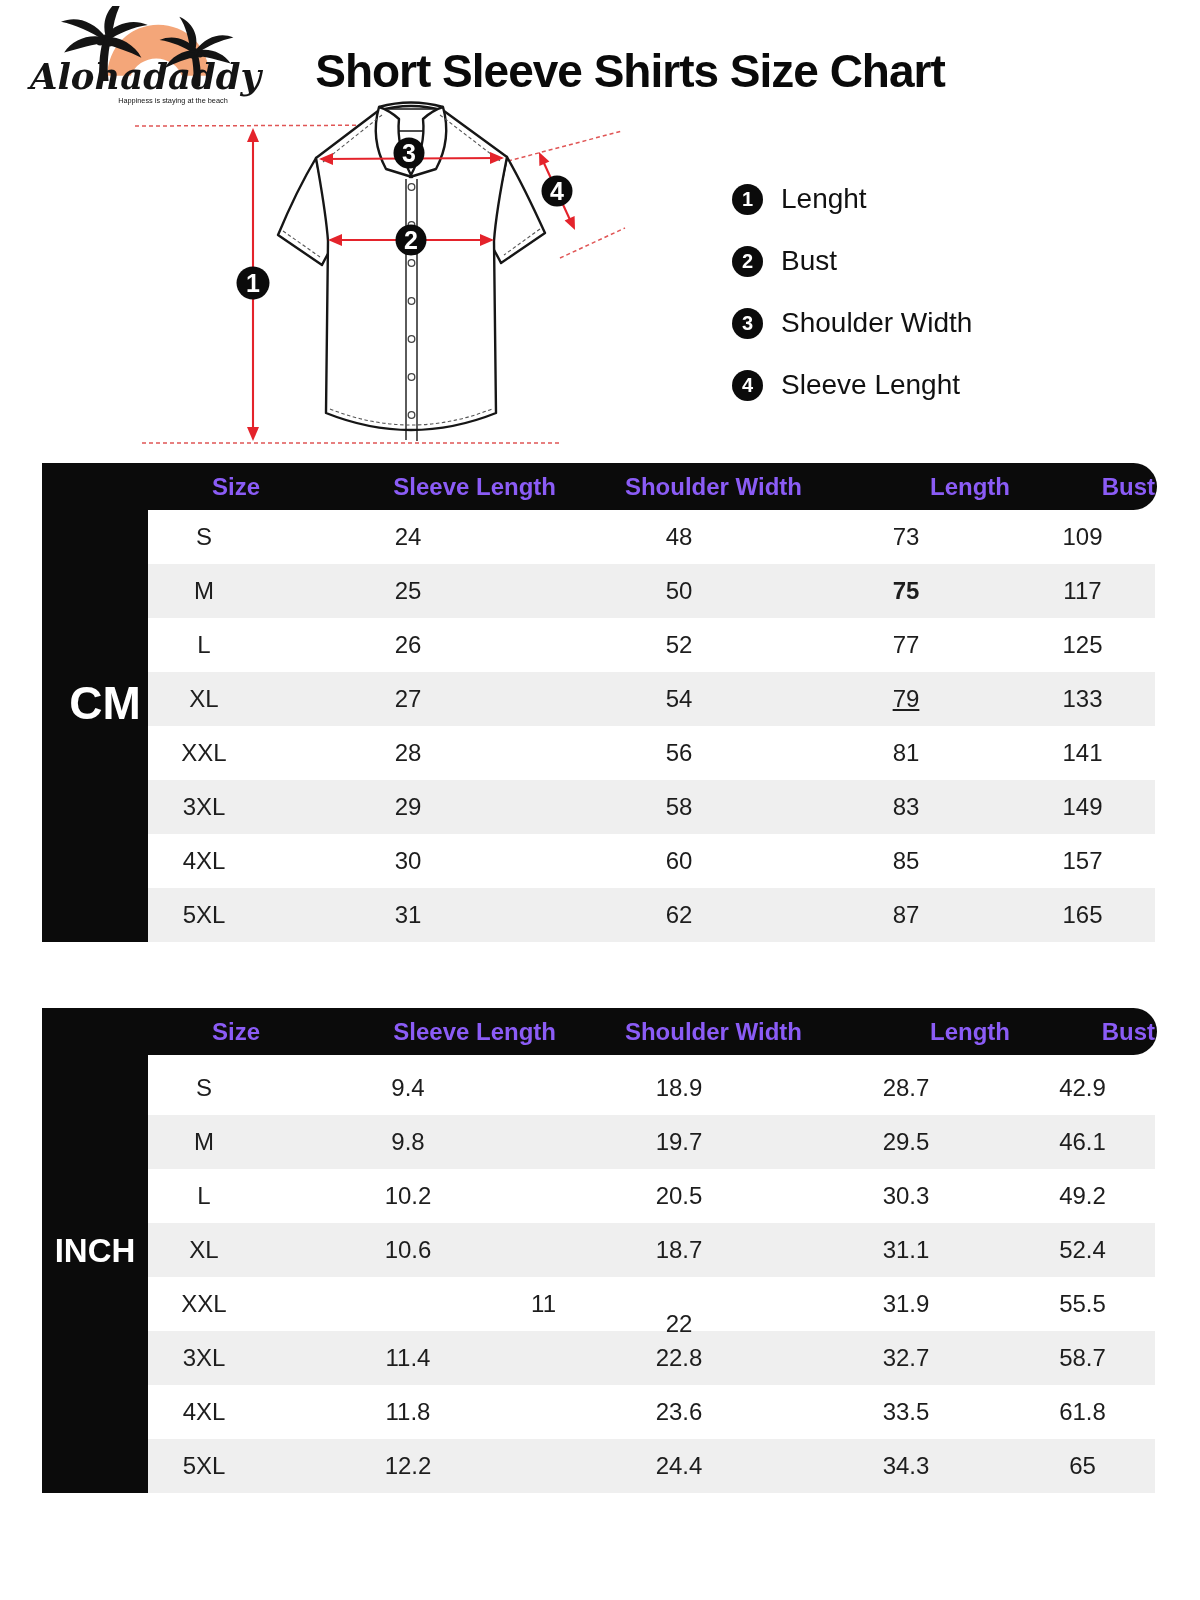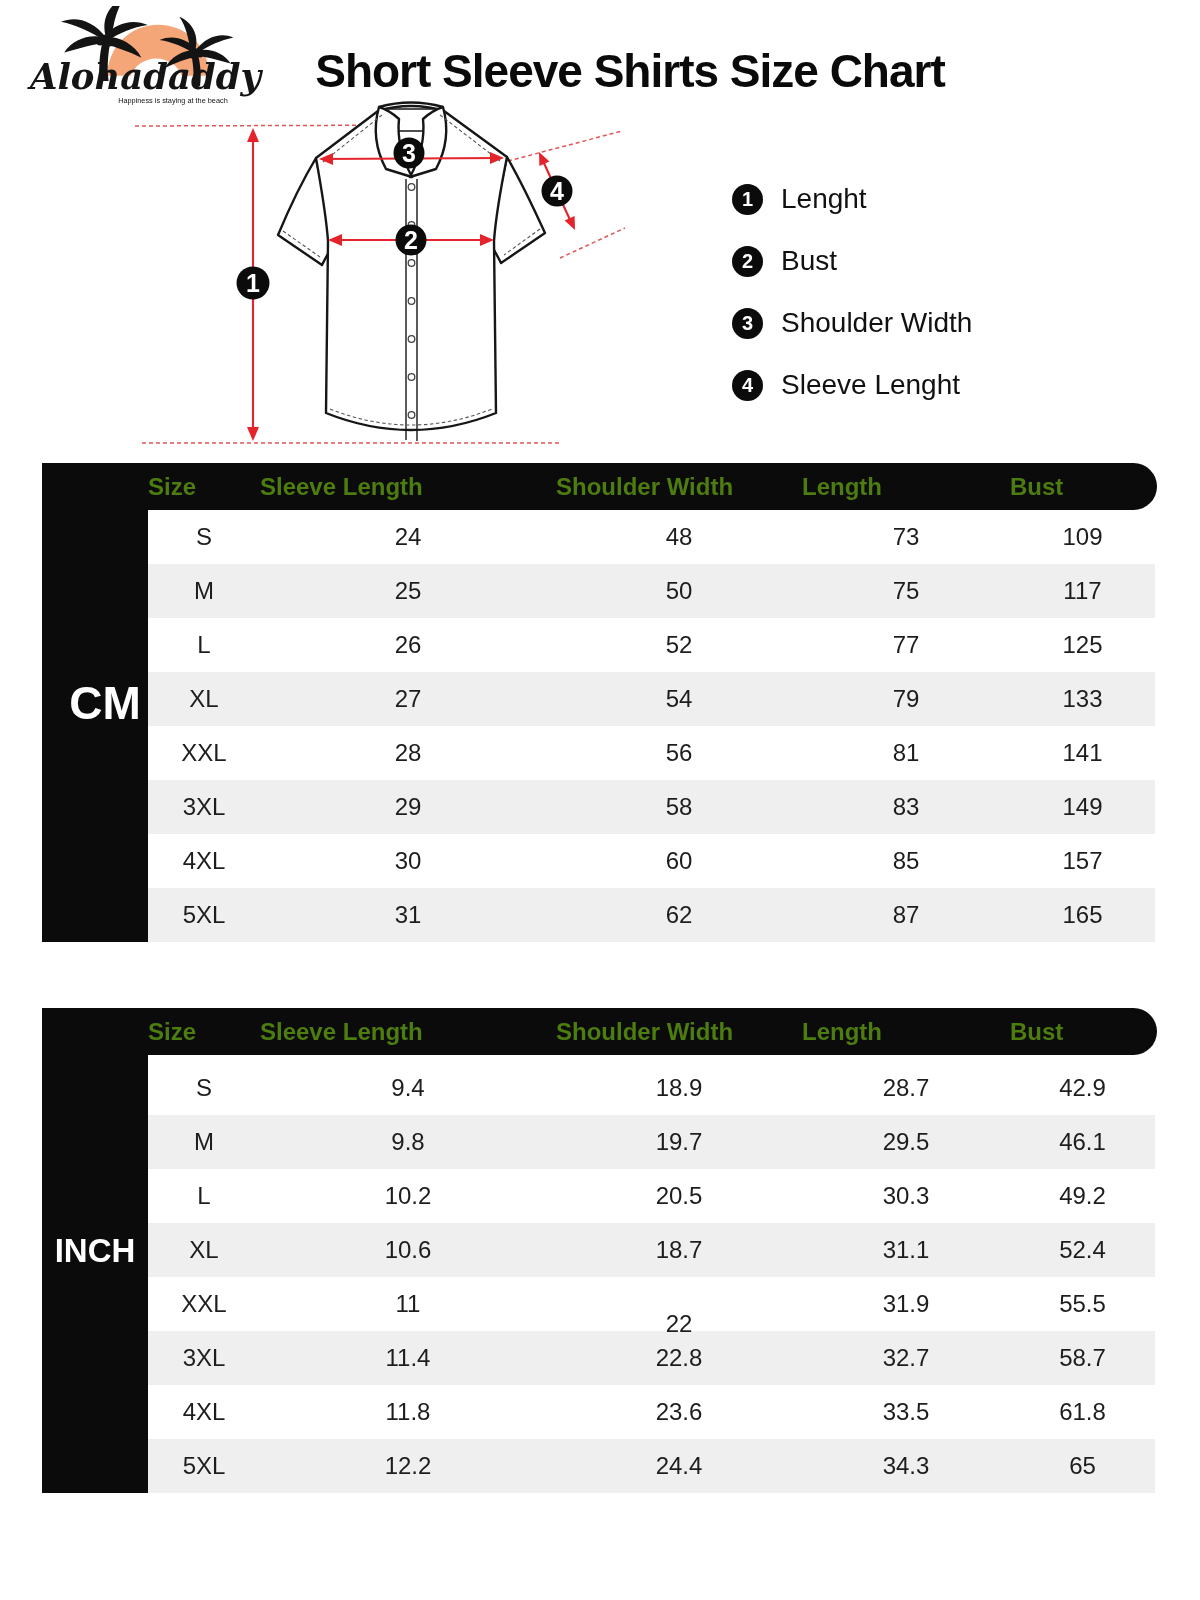--- a/index.html
+++ b/index.html
@@ -16,21 +16,21 @@
   .legend { position:absolute; left:732px; top:182px; }
   .legend-item { display:flex; align-items:center; height:34px; margin-bottom:28px; }
   .legend-num { width:31px; height:31px; border-radius:50%; background:#0b0b0b; color:#fff;
                 font-weight:700; font-size:20px; display:flex; align-items:center; justify-content:center; }
   .legend-label { margin-left:18px; font-size:28px; color:#111; }
 
   
   .size-table { position:absolute; left:42px; width:1115px; }
   .size-table .thead { display:flex; align-items:center; padding-left:106px; height:47px;
                        background:#0b0b0b; border-radius:0 26px 26px 0; }
-  .size-table .th { color:#4d7c0f; font-weight:700; font-size:24px; text-align:left; }
+  .size-table .th { color:#8b5cf6; font-weight:700; font-size:24px; text-align:right; }
   .size-table .band { position:absolute; left:0; top:0; bottom:0; width:106px; background:#0b0b0b;
                       display:flex; align-items:center; justify-content:center; }
   .unit-label { color:#fff; font-weight:700; }
   .unit-cm { font-size:46px;margin-left:20px; }
   .unit-inch { font-size:33px; letter-spacing:0px; }
   .size-table .rows { margin-left:106px; width:1007px; }
   .size-table .rows.gap { margin-top:6px; }
   .row { display:flex; align-items:center; height:54px; background:#fff; }
   .row.alt { background:#efefef; }
   .td { text-align:center; font-size:24px; color:#1d1d1d; }
@@ -189,35 +189,35 @@
           <div class="td" style="width: 112px;">S</div>
           <div class="td" style="width: 296px;">24</div>
           <div class="td" style="width: 246px;">48</div>
           <div class="td" style="width: 208px;">73</div>
           <div class="td" style="width: 145px;">109</div>
         </div>
         <div class="row alt">
           <div class="td" style="width: 112px;">M</div>
           <div class="td" style="width: 296px;">25</div>
           <div class="td" style="width: 246px;">50</div>
-          <div class="td" style="width: 208px;">75</div>
+          <div class="td" style="width: 208px; font-weight: bold;">75</div>
           <div class="td" style="width: 145px;">117</div>
         </div>
         <div class="row">
           <div class="td" style="width: 112px;">L</div>
           <div class="td" style="width: 296px;">26</div>
           <div class="td" style="width: 246px;">52</div>
           <div class="td" style="width: 208px;">77</div>
           <div class="td" style="width: 145px;">125</div>
         </div>
         <div class="row alt">
           <div class="td" style="width: 112px;">XL</div>
           <div class="td" style="width: 296px;">27</div>
           <div class="td" style="width: 246px;">54</div>
-          <div class="td" style="width: 208px;">79</div>
+          <div class="td" style="width: 208px; text-decoration: underline;">79</div>
           <div class="td" style="width: 145px;">133</div>
         </div>
         <div class="row">
           <div class="td" style="width: 112px;">XXL</div>
           <div class="td" style="width: 296px;">28</div>
           <div class="td" style="width: 246px;">56</div>
           <div class="td" style="width: 208px;">81</div>
           <div class="td" style="width: 145px;">141</div>
         </div>
         <div class="row alt">
@@ -279,21 +279,21 @@
         </div>
         <div class="row alt">
           <div class="td" style="width: 112px;">XL</div>
           <div class="td" style="width: 296px;">10.6</div>
           <div class="td" style="width: 246px;">18.7</div>
           <div class="td" style="width: 208px;">31.1</div>
           <div class="td" style="width: 145px;">52.4</div>
         </div>
         <div class="row">
           <div class="td" style="width: 112px;">XXL</div>
-          <div class="td" style="width: 296px;">11</div>
+          <div class="td" style="width: 296px; text-align: right;">11</div>
           <div class="td" style="width: 246px; margin-top: 40px;">22</div>
           <div class="td" style="width: 208px;">31.9</div>
           <div class="td" style="width: 145px;">55.5</div>
         </div>
         <div class="row alt">
           <div class="td" style="width: 112px;">3XL</div>
           <div class="td" style="width: 296px;">11.4</div>
           <div class="td" style="width: 246px;">22.8</div>
           <div class="td" style="width: 208px;">32.7</div>
           <div class="td" style="width: 145px;">58.7</div>

